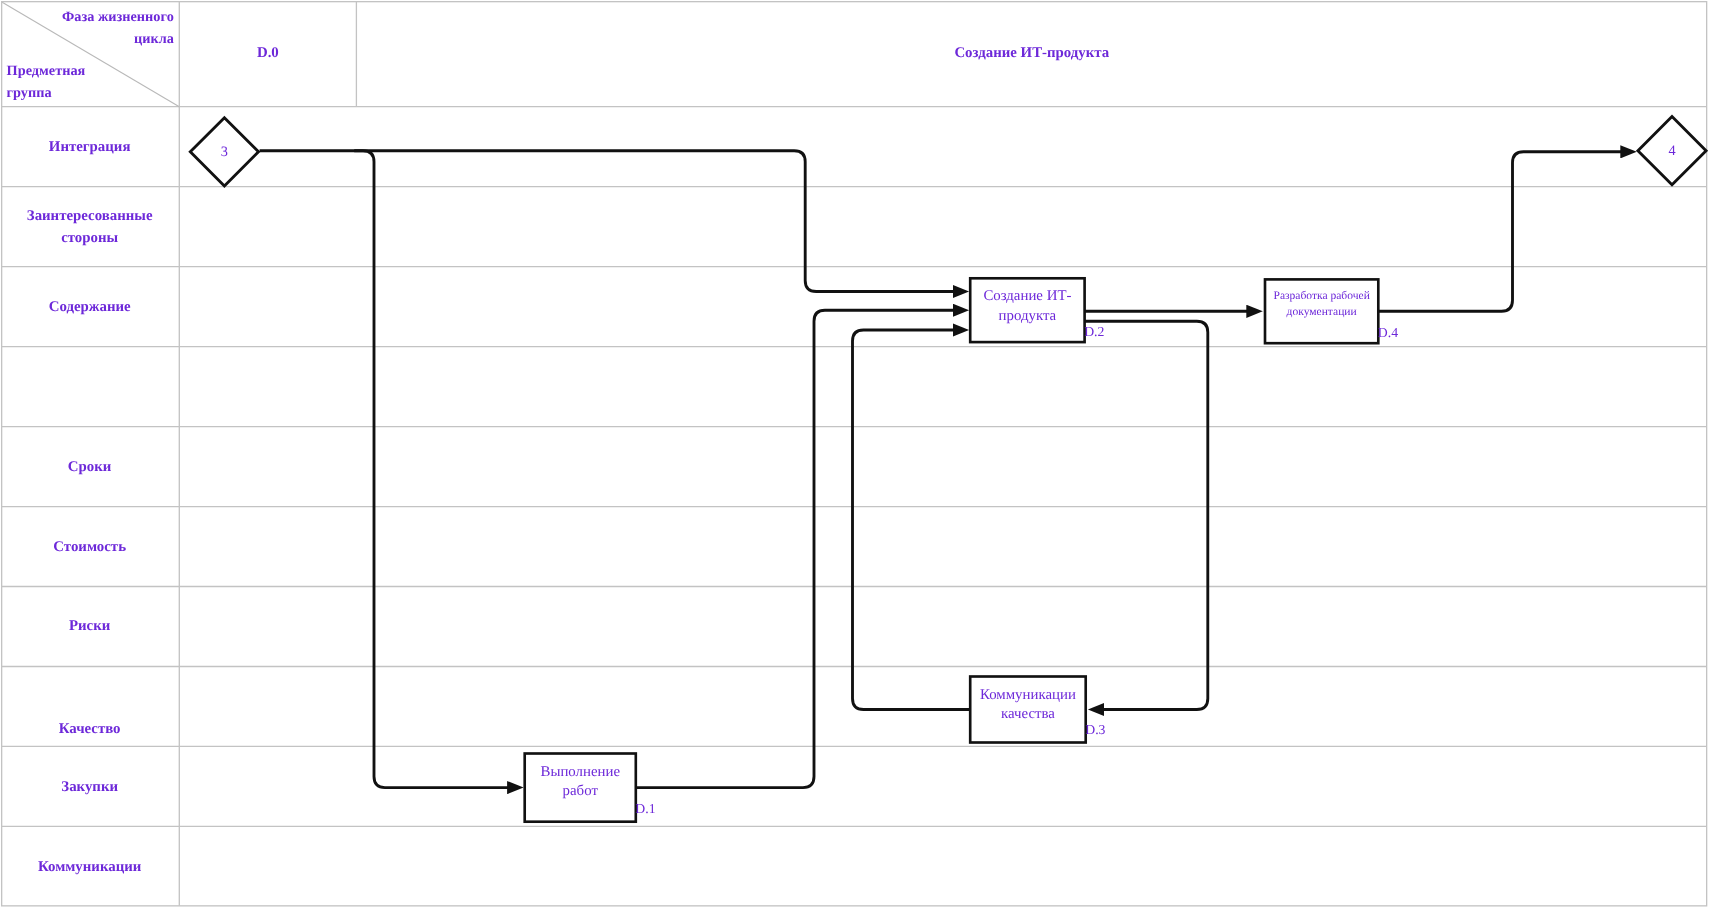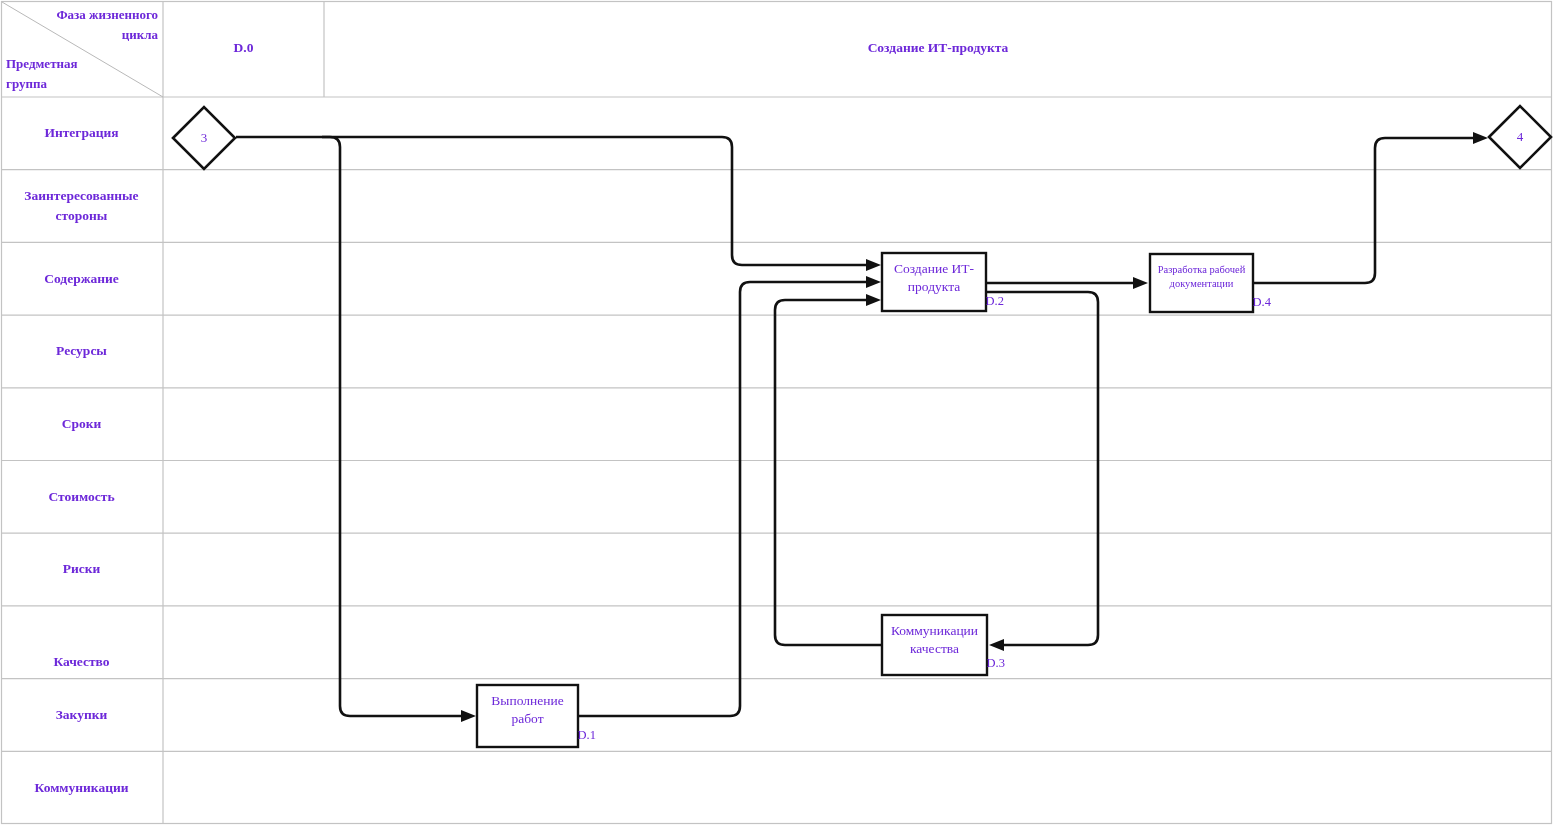--- a/index.html
+++ b/index.html
@@ -72,21 +72,20 @@
   </svg>
 
   <div class="txt" id="corner-top">Фаза жизненного цикла</div>
   <div class="txt" id="corner-bottom">Предметная группа</div>
   <div class="txt cell-center" id="d0-cell">D.0</div>
   <div class="txt cell-center" id="phase-cell">Создание ИТ-продукта</div>
 
   <div class="txt cell-center row-label" style="top:97px">Интеграция</div>
   <div class="txt cell-center row-label" style="top:169.7px">Заинтересованные стороны</div>
   <div class="txt cell-center row-label" style="top:242.4px">Содержание</div>
-  <div class="txt cell-center row-label" style="top:315.1px">Ресурсы</div>
   <div class="txt cell-center row-label" style="top:387.8px">Сроки</div>
   <div class="txt cell-center row-label" style="top:460.5px">Стоимость</div>
   <div class="txt cell-center row-label" style="top:533.2px">Риски</div>
   <div class="txt cell-center row-label" style="top:626px">Качество</div>
   <div class="txt cell-center row-label" style="top:678.6px">Закупки</div>
   <div class="txt cell-center row-label" style="top:751.3px">Коммуникации</div>
 
   <div class="box-title" style="left:477px;top:686px;width:101px;height:47px">Выполнение работ</div>
   <div class="box-id" style="left:477px;top:728px;width:95px">D.1</div>
 

